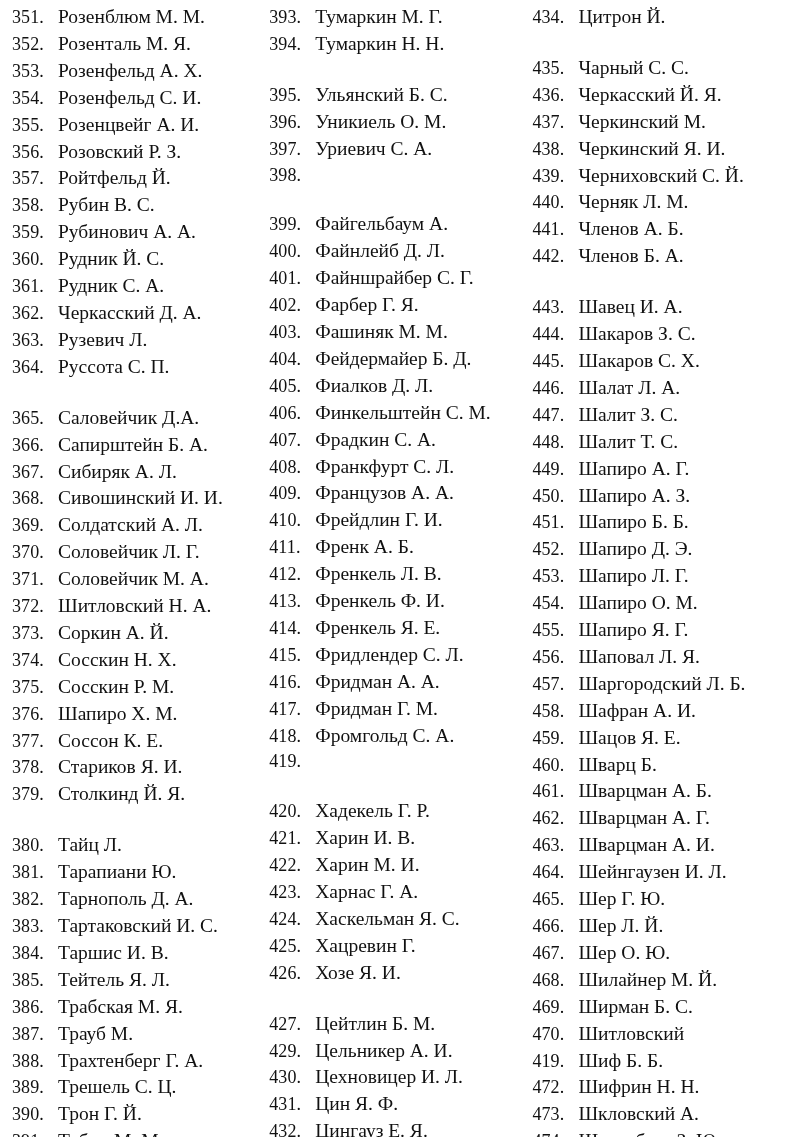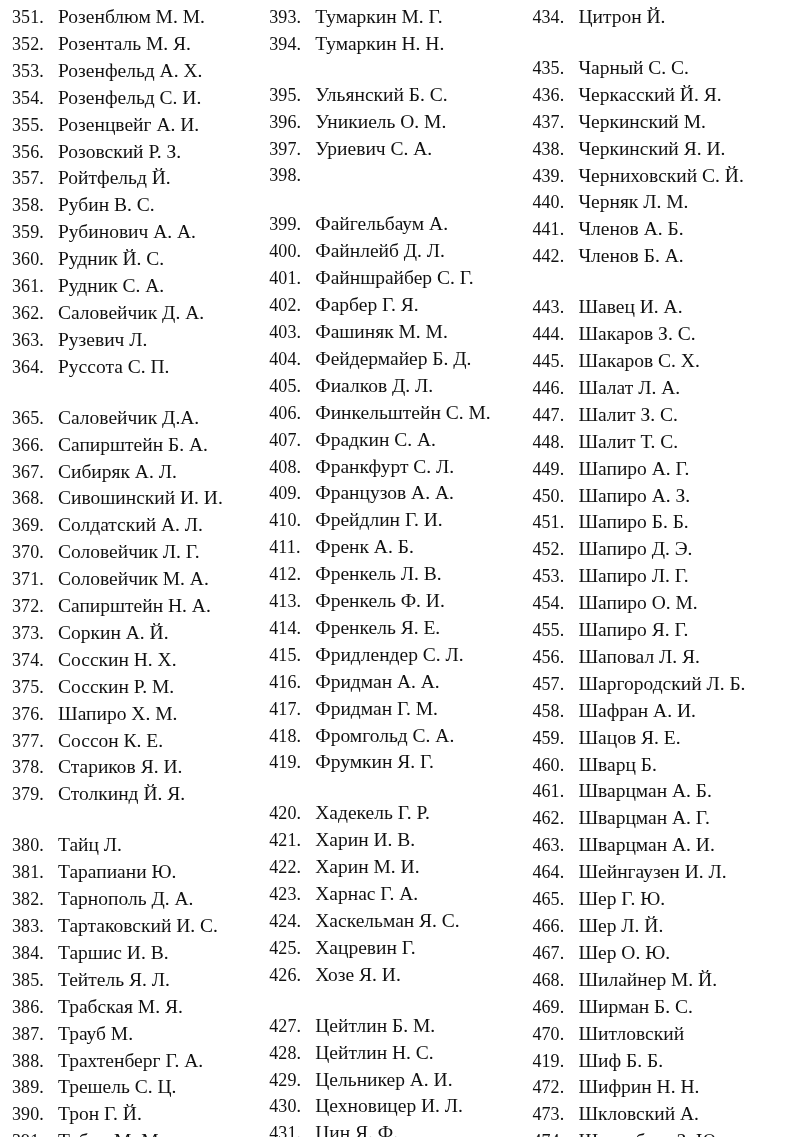--- a/index.html
+++ b/index.html
@@ -104,21 +104,21 @@
         <div class="entry">
           <span class="num">360.</span>
           <span class="name">Рудник Й. С.</span>
         </div>
         <div class="entry">
           <span class="num">361.</span>
           <span class="name">Рудник С. А.</span>
         </div>
         <div class="entry">
           <span class="num">362.</span>
-          <span class="name">Саловейчик Д. А.</span>
+          <span class="name">Черкасский Д. А.</span>
         </div>
         <div class="entry">
           <span class="num">363.</span>
           <span class="name">Рузевич Л.</span>
         </div>
         <div class="entry">
           <span class="num">364.</span>
           <span class="name">Руссота С. П.</span>
         </div>
         <div class="entry group-start">
@@ -144,21 +144,21 @@
         <div class="entry">
           <span class="num">370.</span>
           <span class="name">Соловейчик Л. Г.</span>
         </div>
         <div class="entry">
           <span class="num">371.</span>
           <span class="name">Соловейчик М. А.</span>
         </div>
         <div class="entry">
           <span class="num">372.</span>
-          <span class="name">Сапирштейн Н. А.</span>
+          <span class="name">Шитловский Н. А.</span>
         </div>
         <div class="entry">
           <span class="num">373.</span>
           <span class="name">Соркин А. Й.</span>
         </div>
         <div class="entry">
           <span class="num">374.</span>
           <span class="name">Сосскин Н. Х.</span>
         </div>
         <div class="entry">
@@ -333,21 +333,20 @@
         <div class="entry">
           <span class="num">417.</span>
           <span class="name">Фридман Г. М.</span>
         </div>
         <div class="entry">
           <span class="num">418.</span>
           <span class="name">Фромгольд С. А.</span>
         </div>
         <div class="entry">
           <span class="num">419.</span>
-          <span class="name">Фрумкин Я. Г.</span>
         </div>
         <div class="entry group-start">
           <span class="num">420.</span>
           <span class="name">Хадекель Г. Р.</span>
         </div>
         <div class="entry">
           <span class="num">421.</span>
           <span class="name">Харин И. В.</span>
         </div>
         <div class="entry">
@@ -366,24 +365,20 @@
           <span class="num">425.</span>
           <span class="name">Хацревин Г.</span>
         </div>
         <div class="entry">
           <span class="num">426.</span>
           <span class="name">Хозе Я. И.</span>
         </div>
         <div class="entry group-start">
           <span class="num">427.</span>
           <span class="name">Цейтлин Б. М.</span>
-        </div>
-        <div class="entry">
-          <span class="num">428.</span>
-          <span class="name">Цейтлин Н. С.</span>
         </div>
         <div class="entry">
           <span class="num">429.</span>
           <span class="name">Цельникер А. И.</span>
         </div>
         <div class="entry">
           <span class="num">430.</span>
           <span class="name">Цехновицер И. Л.</span>
         </div>
         <div class="entry">

